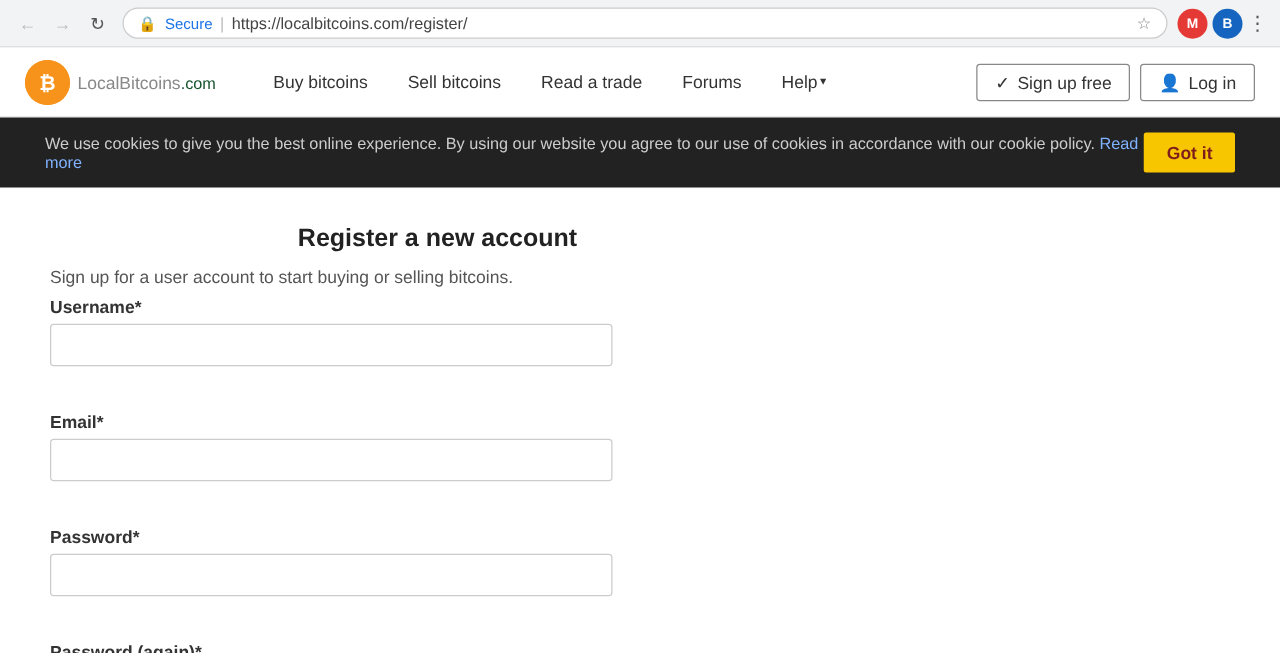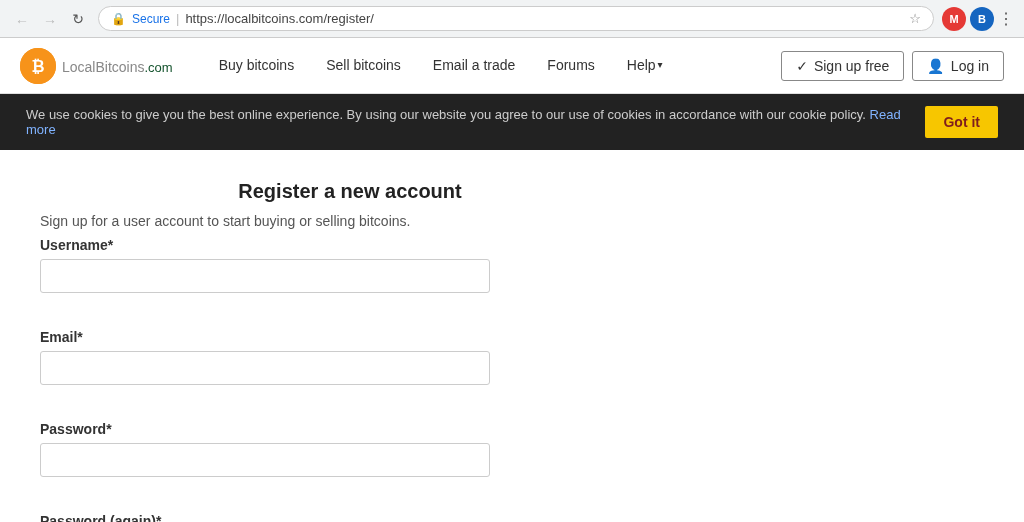--- a/index.html
+++ b/index.html
@@ -140,21 +140,21 @@
       cursor: pointer;
       font-size: 14px;
       display: flex; align-items: center; gap: 6px;
       color: #333;
     }
 
     
     .cookie-banner {
       background: #222;
       color: #ccc;
-      padding: 12px 26px;
+      padding: 12px 36px;
       display: flex;
       align-items: center;
       justify-content: space-between;
       font-size: 13px;
     }
     .cookie-text { flex: 1; }
     .cookie-text a { color: #80b3ff; text-decoration: none; }
     .btn-got-it {
       background: #f7c600;
       border: none;
@@ -237,21 +237,21 @@
         <text x="18" y="24" text-anchor="middle" fill="white" font-size="16" font-weight="bold" font-family="Arial">₿</text>
       </svg>
     </div>
     <span class="logo-text">
       <span>LocalBitcoins</span><span style="color:#14532d;font-size:13px">.com</span>
     </span>
   </div>
   <div class="nav-links">
     <a class="nav-link">Buy bitcoins</a>
     <a class="nav-link">Sell bitcoins</a>
-    <a class="nav-link">Email a trade</a>
+    <a class="nav-link">Read a trade</a>
     <a class="nav-link">Forums</a>
     <a class="nav-link has-dropdown">Help</a>
   </div>
   <div class="nav-right">
     <button class="btn-signup">
       <span>✓</span>
       <span>Sign up free</span>
     </button>
     <button class="btn-login">
       <span>👤</span>

